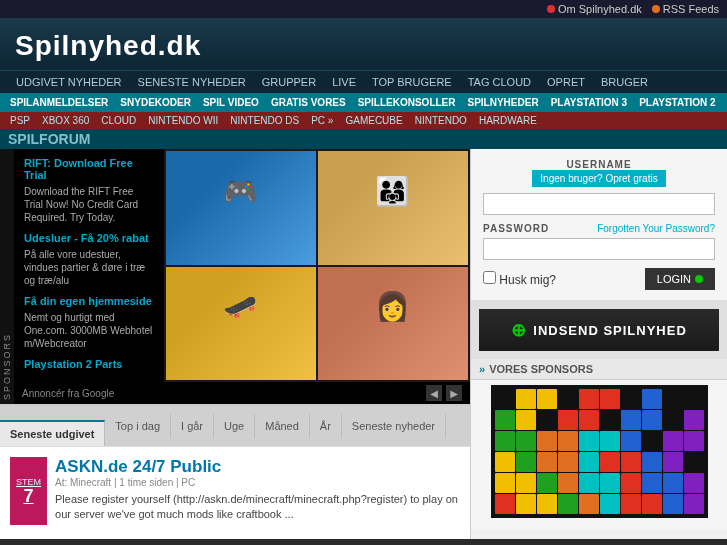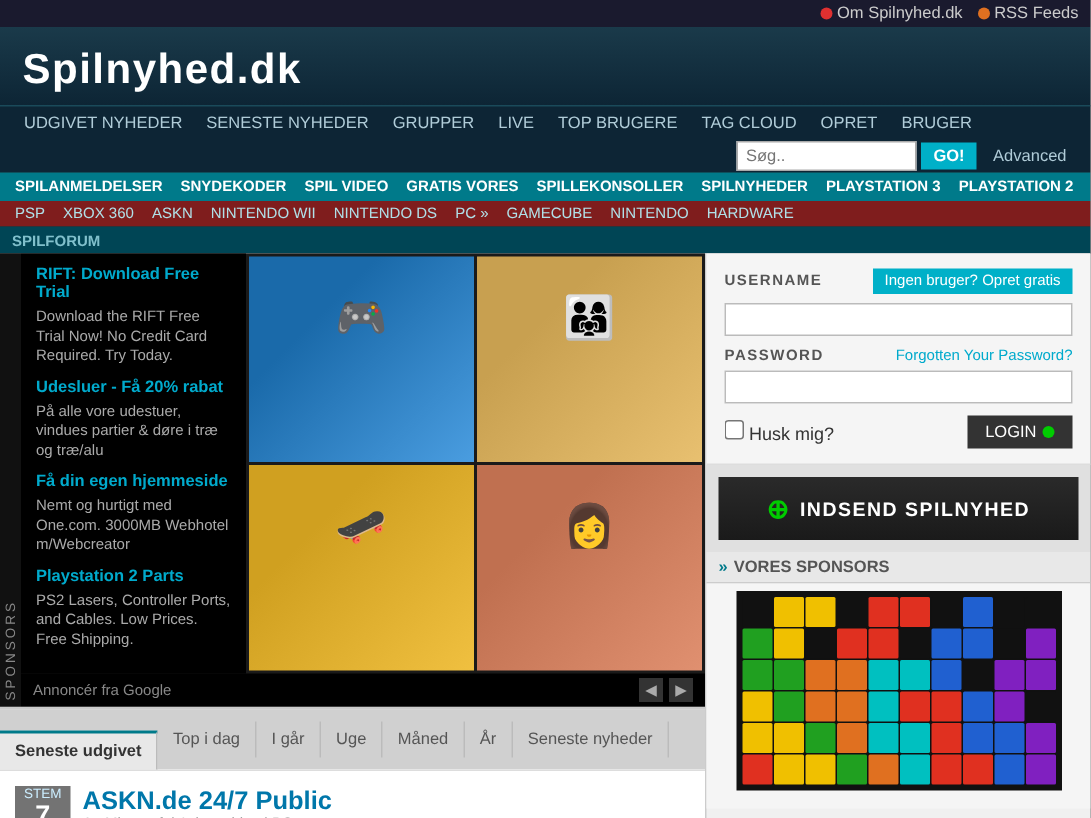--- a/index.html
+++ b/index.html
@@ -27,21 +27,21 @@
     
     #nav2 { background: #007a8a; display: flex; flex-wrap: wrap; padding: 0 4px; }
     #nav2 a { color: #fff; font-size: 10px; text-decoration: none; padding: 4px 6px; display: inline-block; font-weight: bold; }
 
     
     #nav3 { background: #7f1d1d; display: flex; flex-wrap: wrap; padding: 0 4px; }
     #nav3 a { color: #b0e0e8; font-size: 10px; text-decoration: none; padding: 3px 6px; display: inline-block; }
 
     
     #nav4 { background: #004555; padding: 2px 8px; }
-    #nav4 a { color: #80c0cc; font-size: 10px; text-decoration: none; font-weight: bold; }
+    #nav4 a { color: #80c0cc; font-size: 14px; text-decoration: none; font-weight: bold; }
 
     
     #main { display: flex; background: #e8e8e8; }
     #left-col { width: 470px; }
     #right-col { width: 257px; background: #f0f0f0; border-left: 1px solid #ccc; }
 
     
     #ads-block { background: #1a1a1a; position: relative; display: flex; }
     #sponsors-label { writing-mode: vertical-rl; transform: rotate(180deg); color: #888; font-size: 9px; background: #111; padding: 4px 2px; letter-spacing: 2px; text-transform: uppercase; }
     #ads-content { flex: 1; }
@@ -55,21 +55,21 @@
     .ad-img-bart { background: linear-gradient(135deg, #d0a020 30%, #f0c040 100%); }
     .ad-img-girls { background: linear-gradient(135deg, #c07050 30%, #e09070 100%); }
     .ad-image-inner { width: 100%; height: 80px; display: flex; align-items: center; justify-content: center; font-size: 28px; }
     #ads-footer { background: #000000; padding: 3px 8px; display: flex; justify-content: space-between; align-items: center; }
     #ads-footer span { color: #888; font-size: 10px; }
     .nav-arrows { display: flex; gap: 4px; }
     .nav-arrow { background: #333; color: #aaa; border: none; width: 16px; height: 16px; font-size: 10px; cursor: pointer; display: flex; align-items: center; justify-content: center; }
 
     
     #login-area { background: #f5f5f5; padding: 10px 12px; border-bottom: 1px solid #ddd; }
-    #login-row { display: flex; justify-content: space-between; align-items: center; margin-bottom: 6px; }
+    #login-row { display: flex; justify-content: space-between; align-items: center; margin-bottom: 6px; flex-direction: column; }
     #login-label { font-size: 10px; font-weight: bold; color: #555; letter-spacing: 1px; }
     #create-btn { background: #00b0c8; color: #fff; font-size: 10px; padding: 3px 8px; border: none; cursor: pointer; }
     #login-input { width: 100%; border: 1px solid #bbb; padding: 4px 5px; font-size: 11px; margin-bottom: 8px; }
     #pwd-row { display: flex; justify-content: space-between; align-items: center; margin-bottom: 4px; }
     #pwd-label { font-size: 10px; font-weight: bold; color: #555; letter-spacing: 1px; }
     #forgot-pwd { color: #00aacc; font-size: 10px; text-decoration: none; }
     #pwd-input { width: 100%; border: 1px solid #bbb; padding: 4px 5px; font-size: 11px; margin-bottom: 8px; }
     #remember-row { display: flex; align-items: center; justify-content: space-between; }
     #login-btn { background: #333; color: #fff; border: none; padding: 5px 12px; font-size: 11px; cursor: pointer; display: flex; align-items: center; gap: 4px; }
     .login-dot { width: 8px; height: 8px; border-radius: 50%; background: #00cc00; display: inline-block; }
@@ -81,21 +81,21 @@
 
     
     #tabs-area { background: #e0e0e0; border-top: 2px solid #ccc; }
     #tabs { display: flex; flex-wrap: wrap; align-items: center; background: #d0d0d0; }
     .tab { padding: 6px 10px; font-size: 11px; cursor: pointer; color: #555; border-right: 1px solid #bbb; }
     .tab.active { background: #e8e8e8; color: #333; font-weight: bold; border-top: 2px solid #007a8a; margin-top: 14px; }
 
     
     #news-area { background: #fff; padding: 10px; border-top: 1px solid #ddd; }
     .news-item { display: flex; gap: 8px; }
-    .date-box { background: #737373; color: #fff; text-align: center; padding: 0 6px; min-width: 36px; }
+    .date-box { background: #be185d; color: #fff; text-align: center; padding: 20px 6px; min-width: 36px; text-decoration: underline; }
     .date-day { font-size: 18px; font-weight: bold; line-height: 1; }
     .date-stem { font-size: 9px; color: #cef; }
     .news-content { flex: 1; }
     .news-title { color: #0077aa; font-size: 17px; font-weight: bold; text-decoration: none; }
     .news-meta { color: #888; font-size: 10px; margin-bottom: 4px; }
     .news-text { color: #444; font-size: 11px; line-height: 1.4; margin-bottom: 6px; }
     #sponsors-content { background: #f5f5f5; padding: 5px; min-height: 150px; }
     #tetris-ad { display: grid; grid-template-columns: repeat(10, 1fr); gap: 1px; padding: 4px; background: #1a1a1a; }
     .tetris-cell { width: 100%; aspect-ratio: 1; border-radius: 1px; }
     .tc-empty { background: #111; }
@@ -131,42 +131,37 @@
 
 <div id="nav1">
   <a href="#">UDGIVET NYHEDER</a>
   <a href="#">SENESTE NYHEDER</a>
   <a href="#">GRUPPER</a>
   <a href="#">LIVE</a>
   <a href="#">TOP BRUGERE</a>
   <a href="#">TAG CLOUD</a>
   <a href="#">OPRET</a>
   <a href="#">BRUGER</a>
-  <div class="search-area">
-    <input type="text" placeholder="Søg.." style="">
-    <button class="go-btn">GO!</button>
-    <a href="#" class="adv-btn">Advanced</a>
-  </div>
 </div>
 
 <div id="nav2">
   <a href="#">SPILANMELDELSER</a>
   <a href="#">SNYDEKODER</a>
   <a href="#">SPIL VIDEO</a>
   <a href="#">GRATIS VORES</a>
   <a href="#">SPILLEKONSOLLER</a>
   <a href="#">SPILNYHEDER</a>
   <a href="#">PLAYSTATION 3</a>
   <a href="#">PLAYSTATION 2</a>
 </div>
 
 <div id="nav3">
   <a href="#">PSP</a>
   <a href="#">XBOX 360</a>
-  <a href="#">ASKN</a>
+  <a href="#">CLOUD</a>
   <a href="#">NINTENDO WII</a>
   <a href="#">NINTENDO DS</a>
   <a href="#">PC »</a>
   <a href="#">GAMECUBE</a>
   <a href="#">NINTENDO</a>
   <a href="#">HARDWARE</a>
 </div>
 
 <div id="nav4">
   <a href="#">SPILFORUM</a>
@@ -181,21 +176,20 @@
       <div id="ads-content" style="display:flex; flex-direction:column;">
         <div style="display:flex;">
           <div id="text-ads">
             <a href="#">RIFT: Download Free Trial</a>
             <p>Download the RIFT Free Trial Now! No Credit Card Required. Try Today.</p>
             <a href="#">Udesluer - Få 20% rabat</a>
             <p>På alle vore udestuer, vindues partier &amp; døre i træ og træ/alu</p>
             <a href="#">Få din egen hjemmeside</a>
             <p>Nemt og hurtigt med One.com. 3000MB Webhotel m/Webcreator</p>
             <a href="#">Playstation 2 Parts</a>
-            <p>PS2 Lasers, Controller Ports, and Cables. Low Prices. Free Shipping.</p>
           </div>
           <div id="image-ads">
             <div class="ad-image ad-img-mario">
               <div class="ad-image-inner">🎮</div>
             </div>
             <div class="ad-image ad-img-family">
               <div class="ad-image-inner">👨‍👩‍👧</div>
             </div>
             <div class="ad-image ad-img-bart">
               <div class="ad-image-inner">🛹</div>

